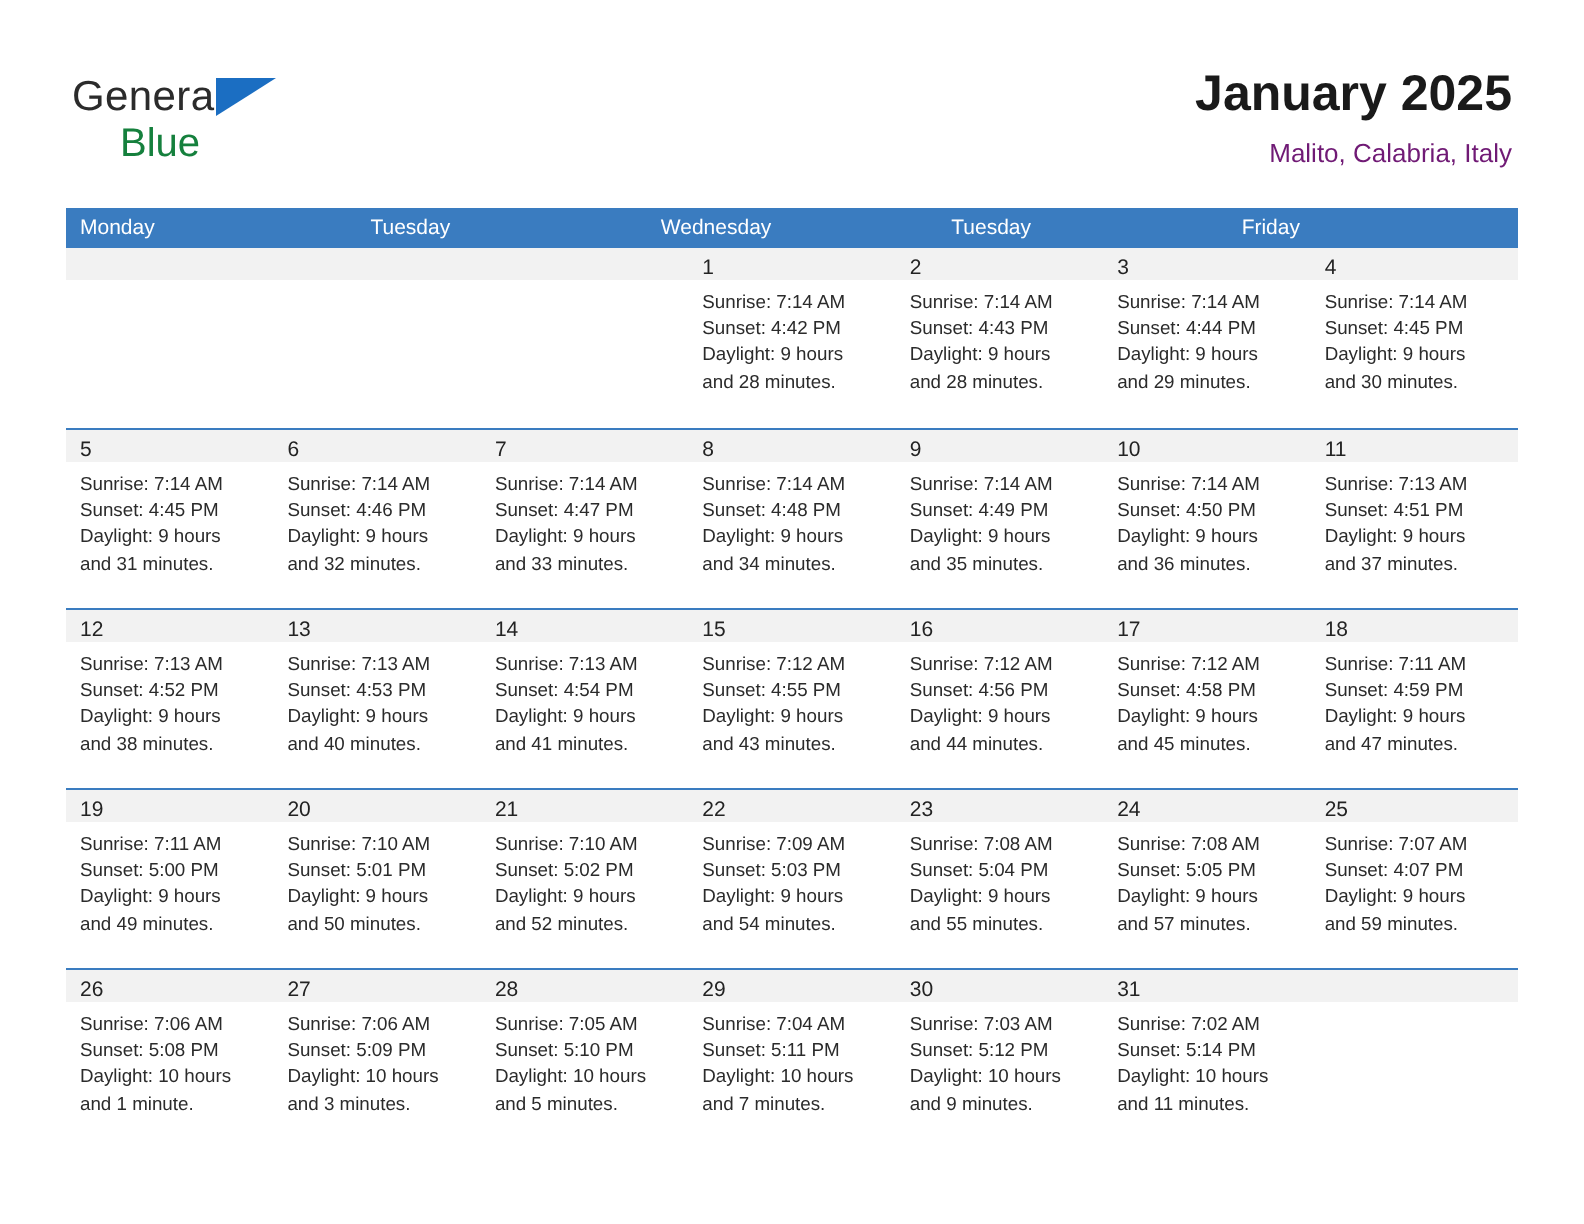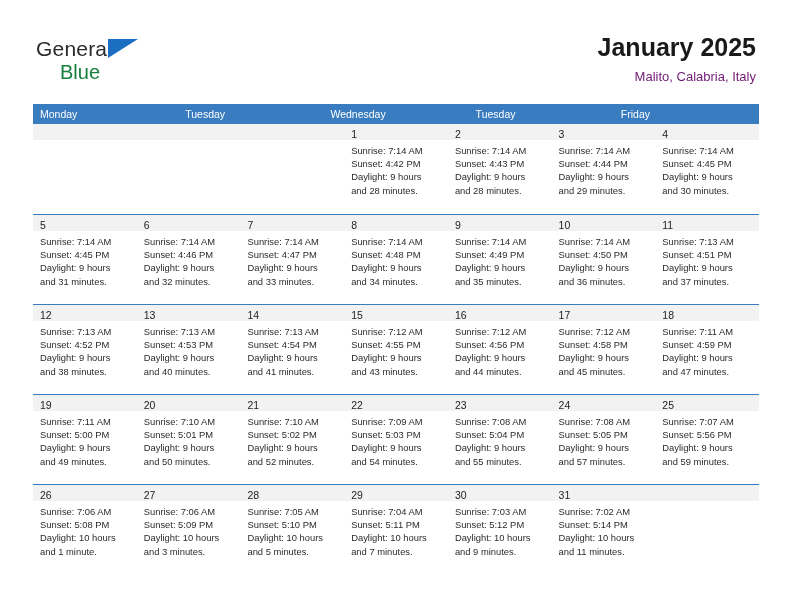--- a/index.html
+++ b/index.html
@@ -393,21 +393,21 @@
               <div class="cell-line">Sunrise: 7:08 AM</div>
               <div class="cell-line">Sunset: 5:05 PM</div>
               <div class="cell-line">Daylight: 9 hours</div>
               <div class="cell-line">and 57 minutes.</div>
             </div>
           </div>
           <div class="cell">
             <div class="daynum-band"><span class="daynum">25</span></div>
             <div class="cell-body">
               <div class="cell-line">Sunrise: 7:07 AM</div>
-              <div class="cell-line">Sunset: 5:56 PM</div>
+              <div class="cell-line">Sunset: 4:07 PM</div>
               <div class="cell-line">Daylight: 9 hours</div>
               <div class="cell-line">and 59 minutes.</div>
             </div>
           </div>
         </div>
         <div class="week">
           <div class="cell">
             <div class="daynum-band"><span class="daynum">26</span></div>
             <div class="cell-body">
               <div class="cell-line">Sunrise: 7:06 AM</div>

